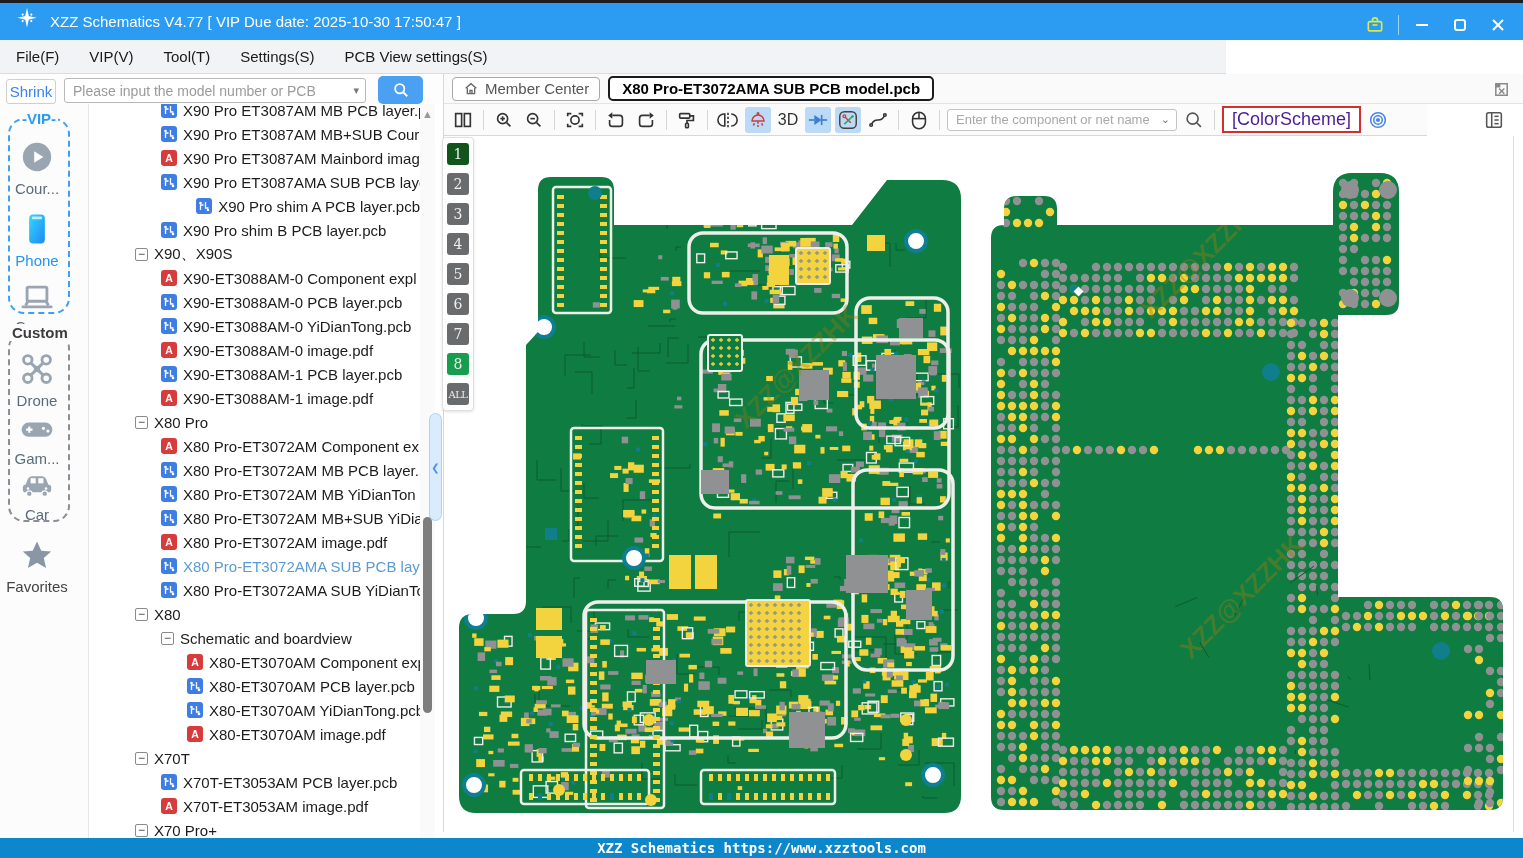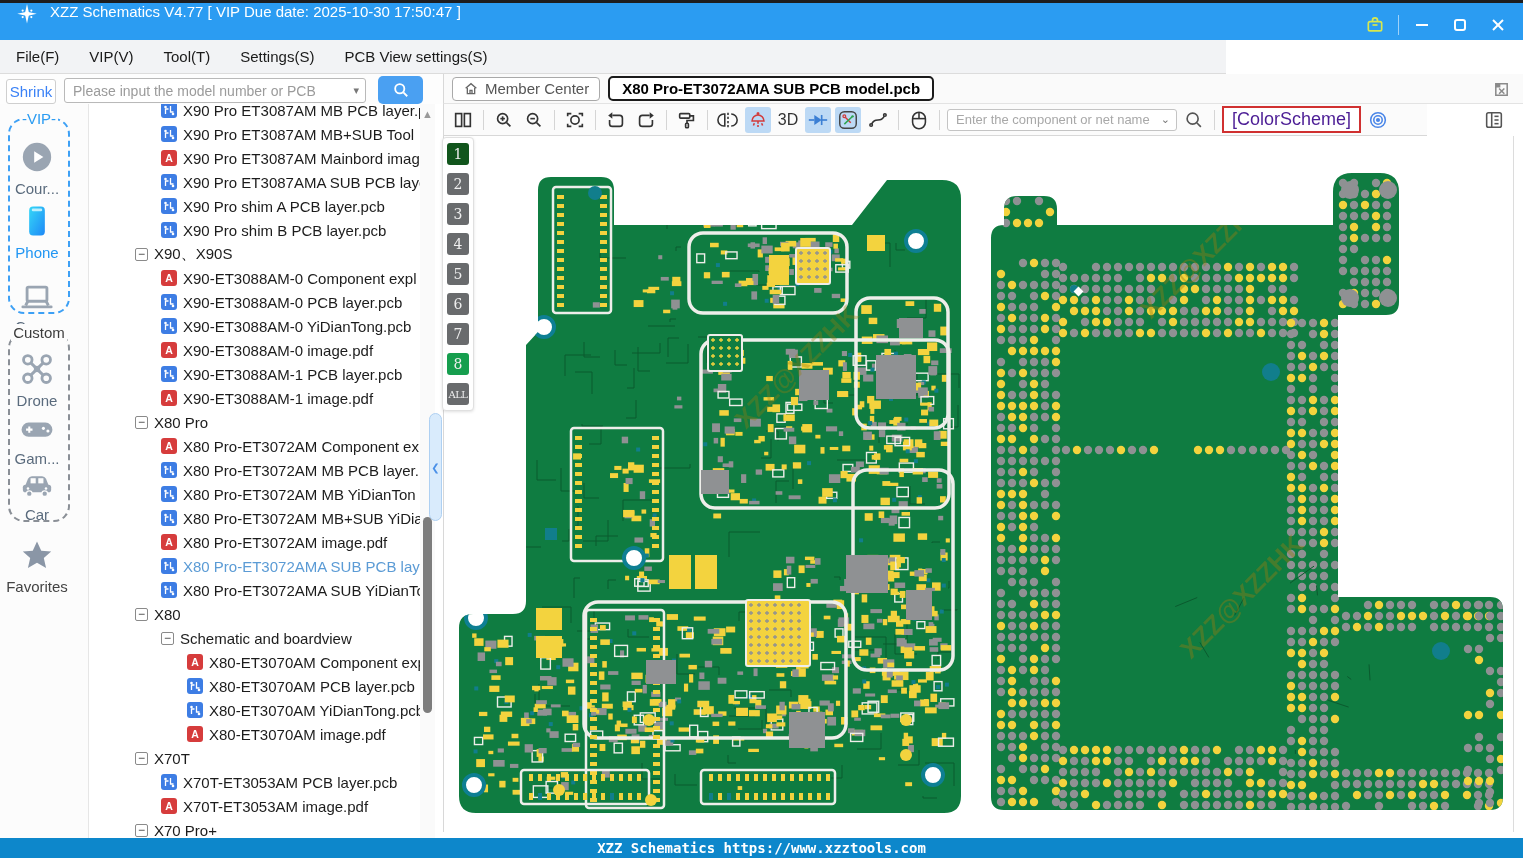--- a/index.html
+++ b/index.html
@@ -3,21 +3,21 @@
 <meta charset="utf-8">
 <style>
   html,body{margin:0;padding:0;}
   body{width:1523px;height:858px;position:relative;overflow:hidden;
        font-family:"Liberation Sans",sans-serif;background:#fff;
        -webkit-font-smoothing:antialiased;}
   .abs{position:absolute;}
 
   
   .titlebar{left:0;top:0;width:1523px;height:40px;background:#2b9cf2;border-top:3px solid #1d1d1f;
-            display:flex;align-items:flex-start;box-sizing:border-box;}
+            display:flex;align-items:center;box-sizing:border-box;}
   .titlebar .logo{margin:0 10px 0 14px;}
   .title-text{color:#fff;font-size:15px;}
   .win-controls{position:absolute;right:10px;top:3px;height:37px;display:flex;align-items:center;gap:8px;}
   .winbtn{width:30px;height:28px;display:flex;align-items:center;justify-content:center;cursor:default;}
   .tb-sep{width:1px;height:20px;background:rgba(255,255,255,.55);}
 
   
   .menubar{left:0;top:40px;width:1226px;height:34px;background:#f2f3f5;border-bottom:1px solid #dcdcdc;
            display:flex;align-items:center;gap:30px;padding-left:16px;box-sizing:border-box;}
   .menu-item{font-size:15px;color:#1a1a1a;}
@@ -40,21 +40,21 @@
   .tab-active{border:2px solid #1b1b1b;border-radius:5px;background:#fff;height:21px;padding:0 12px;
               color:#000;font-size:15px;font-weight:bold;display:flex;align-items:center;}
   .doc-close{position:absolute;right:12px;top:80px;}
 
   
   .side-strip{left:0;top:104px;width:89px;height:734px;background:#fcfcfc;border-right:1px solid #e6e6e6;box-sizing:border-box;}
   .grp-box{position:absolute;border-radius:16px;}
   .grp-vip{left:8px;top:118px;width:58px;height:192px;border:2px dashed #3da0f5;}
   .grp-custom{left:8px;top:332px;width:58px;height:186px;border:2px dashed #8a8f96;}
   .grp-label{position:absolute;top:-10px;left:0;width:100%;text-align:center;font-size:15px;}
-  .grp-label span{background:#fcfcfc;padding:0 2px;}
+  .grp-label span{background:#fcfcfc;padding:0 2px;font-weight:bold;}
   .side-item{position:absolute;width:74px;text-align:center;}
   .side-label{font-size:15px;color:#5a6b7d;margin-top:2px;}
   .side-label.blue{color:#2196f3;}
   .side-label.dark{color:#444;}
 
   
   .tree-wrap{left:89px;top:104px;width:331px;height:734px;background:#fff;overflow:hidden;}
   .trow{height:24px;display:flex;align-items:center;gap:6px;white-space:nowrap;}
   .trow .tlb{font-size:15px;color:#1c1c1c;}
   .trow.sel .tlb{color:#5b9bd5;}
@@ -186,21 +186,21 @@
 <div class="abs grp-box grp-vip">
   <div class="grp-label"><span style="color:#2b9cf2;">-VIP-</span></div>
 </div>
 <div class="abs side-item" style="left:0;top:140px;">
   <svg width="34" height="34" viewBox="0 0 24 24">
     <circle cx="12" cy="12" r="10" fill="#9aa5b2"></circle>
       <polygon points="10,8 16.5,12 10,16" fill="#fff"></polygon>
   </svg>
   <div class="side-label">Cour...</div>
 </div>
-<div class="abs side-item" style="left:0;top:204px;">
+<div class="abs side-item" style="left:0;top:212px;">
   <svg width="32" height="34" viewBox="0 0 24 26">
     <defs>
         <linearGradient id="phg" x1="0" y1="0" x2="1" y2="1">
       <stop offset="0" stop-color="#35d8f7"></stop>
           <stop offset="1" stop-color="#1e88f7"></stop>
         </linearGradient>
       </defs>
     <rect x="6" y="2" width="12" height="22" rx="3" fill="url(#phg)"></rect>
     <rect x="8" y="3.5" width="8" height="2" rx="1" fill="#bdeffd"></rect>
   </svg>
@@ -274,21 +274,21 @@
       </div>
       <div class="trow" style="padding-left: 72px;">
         <span class="fic">
           <svg width="16" height="16" viewBox="0 0 16 16">
             <rect width="16" height="16" rx="3" fill="#3d7de4"></rect>
             <path d="M4.5 12 V7 h3 M9.5 4 v6 h3" stroke="#fff" fill="none" stroke-width="1.3"></path>
             <circle cx="4.5" cy="5" r="1.3" fill="#fff"></circle>
             <circle cx="12" cy="12" r="1.3" fill="#fff"></circle>
           </svg>
         </span>
-        <span class="tlb">X90 Pro ET3087AM MB+SUB Tool</span>
+        <span class="tlb">X90 Pro ET3087AM MB+SUB Cour</span>
       </div>
       <div class="trow" style="padding-left: 72px;">
         <span class="fic">
           <svg width="16" height="16" viewBox="0 0 16 16">
             <rect width="16" height="16" rx="3" fill="#d63c3c"></rect>
             <text x="8" y="12" text-anchor="middle" font-size="10.5" font-weight="bold" fill="#fff" font-family="Liberation Sans,sans-serif">A</text>
           </svg>
         </span>
         <span class="tlb">X90 Pro ET3087AM Mainbord imag</span>
       </div>
@@ -296,21 +296,21 @@
         <span class="fic">
           <svg width="16" height="16" viewBox="0 0 16 16">
             <rect width="16" height="16" rx="3" fill="#3d7de4"></rect>
             <path d="M4.5 12 V7 h3 M9.5 4 v6 h3" stroke="#fff" fill="none" stroke-width="1.3"></path>
             <circle cx="4.5" cy="5" r="1.3" fill="#fff"></circle>
             <circle cx="12" cy="12" r="1.3" fill="#fff"></circle>
           </svg>
         </span>
         <span class="tlb">X90 Pro ET3087AMA SUB PCB laye</span>
       </div>
-      <div class="trow" style="padding-left: 72px;">
+      <div class="trow" style="padding-left: 72px; justify-content: flex-end;">
         <span class="fic">
           <svg width="16" height="16" viewBox="0 0 16 16">
             <rect width="16" height="16" rx="3" fill="#3d7de4"></rect>
             <path d="M4.5 12 V7 h3 M9.5 4 v6 h3" stroke="#fff" fill="none" stroke-width="1.3"></path>
             <circle cx="4.5" cy="5" r="1.3" fill="#fff"></circle>
             <circle cx="12" cy="12" r="1.3" fill="#fff"></circle>
           </svg>
         </span>
         <span class="tlb">X90 Pro shim A PCB layer.pcb</span>
       </div>

